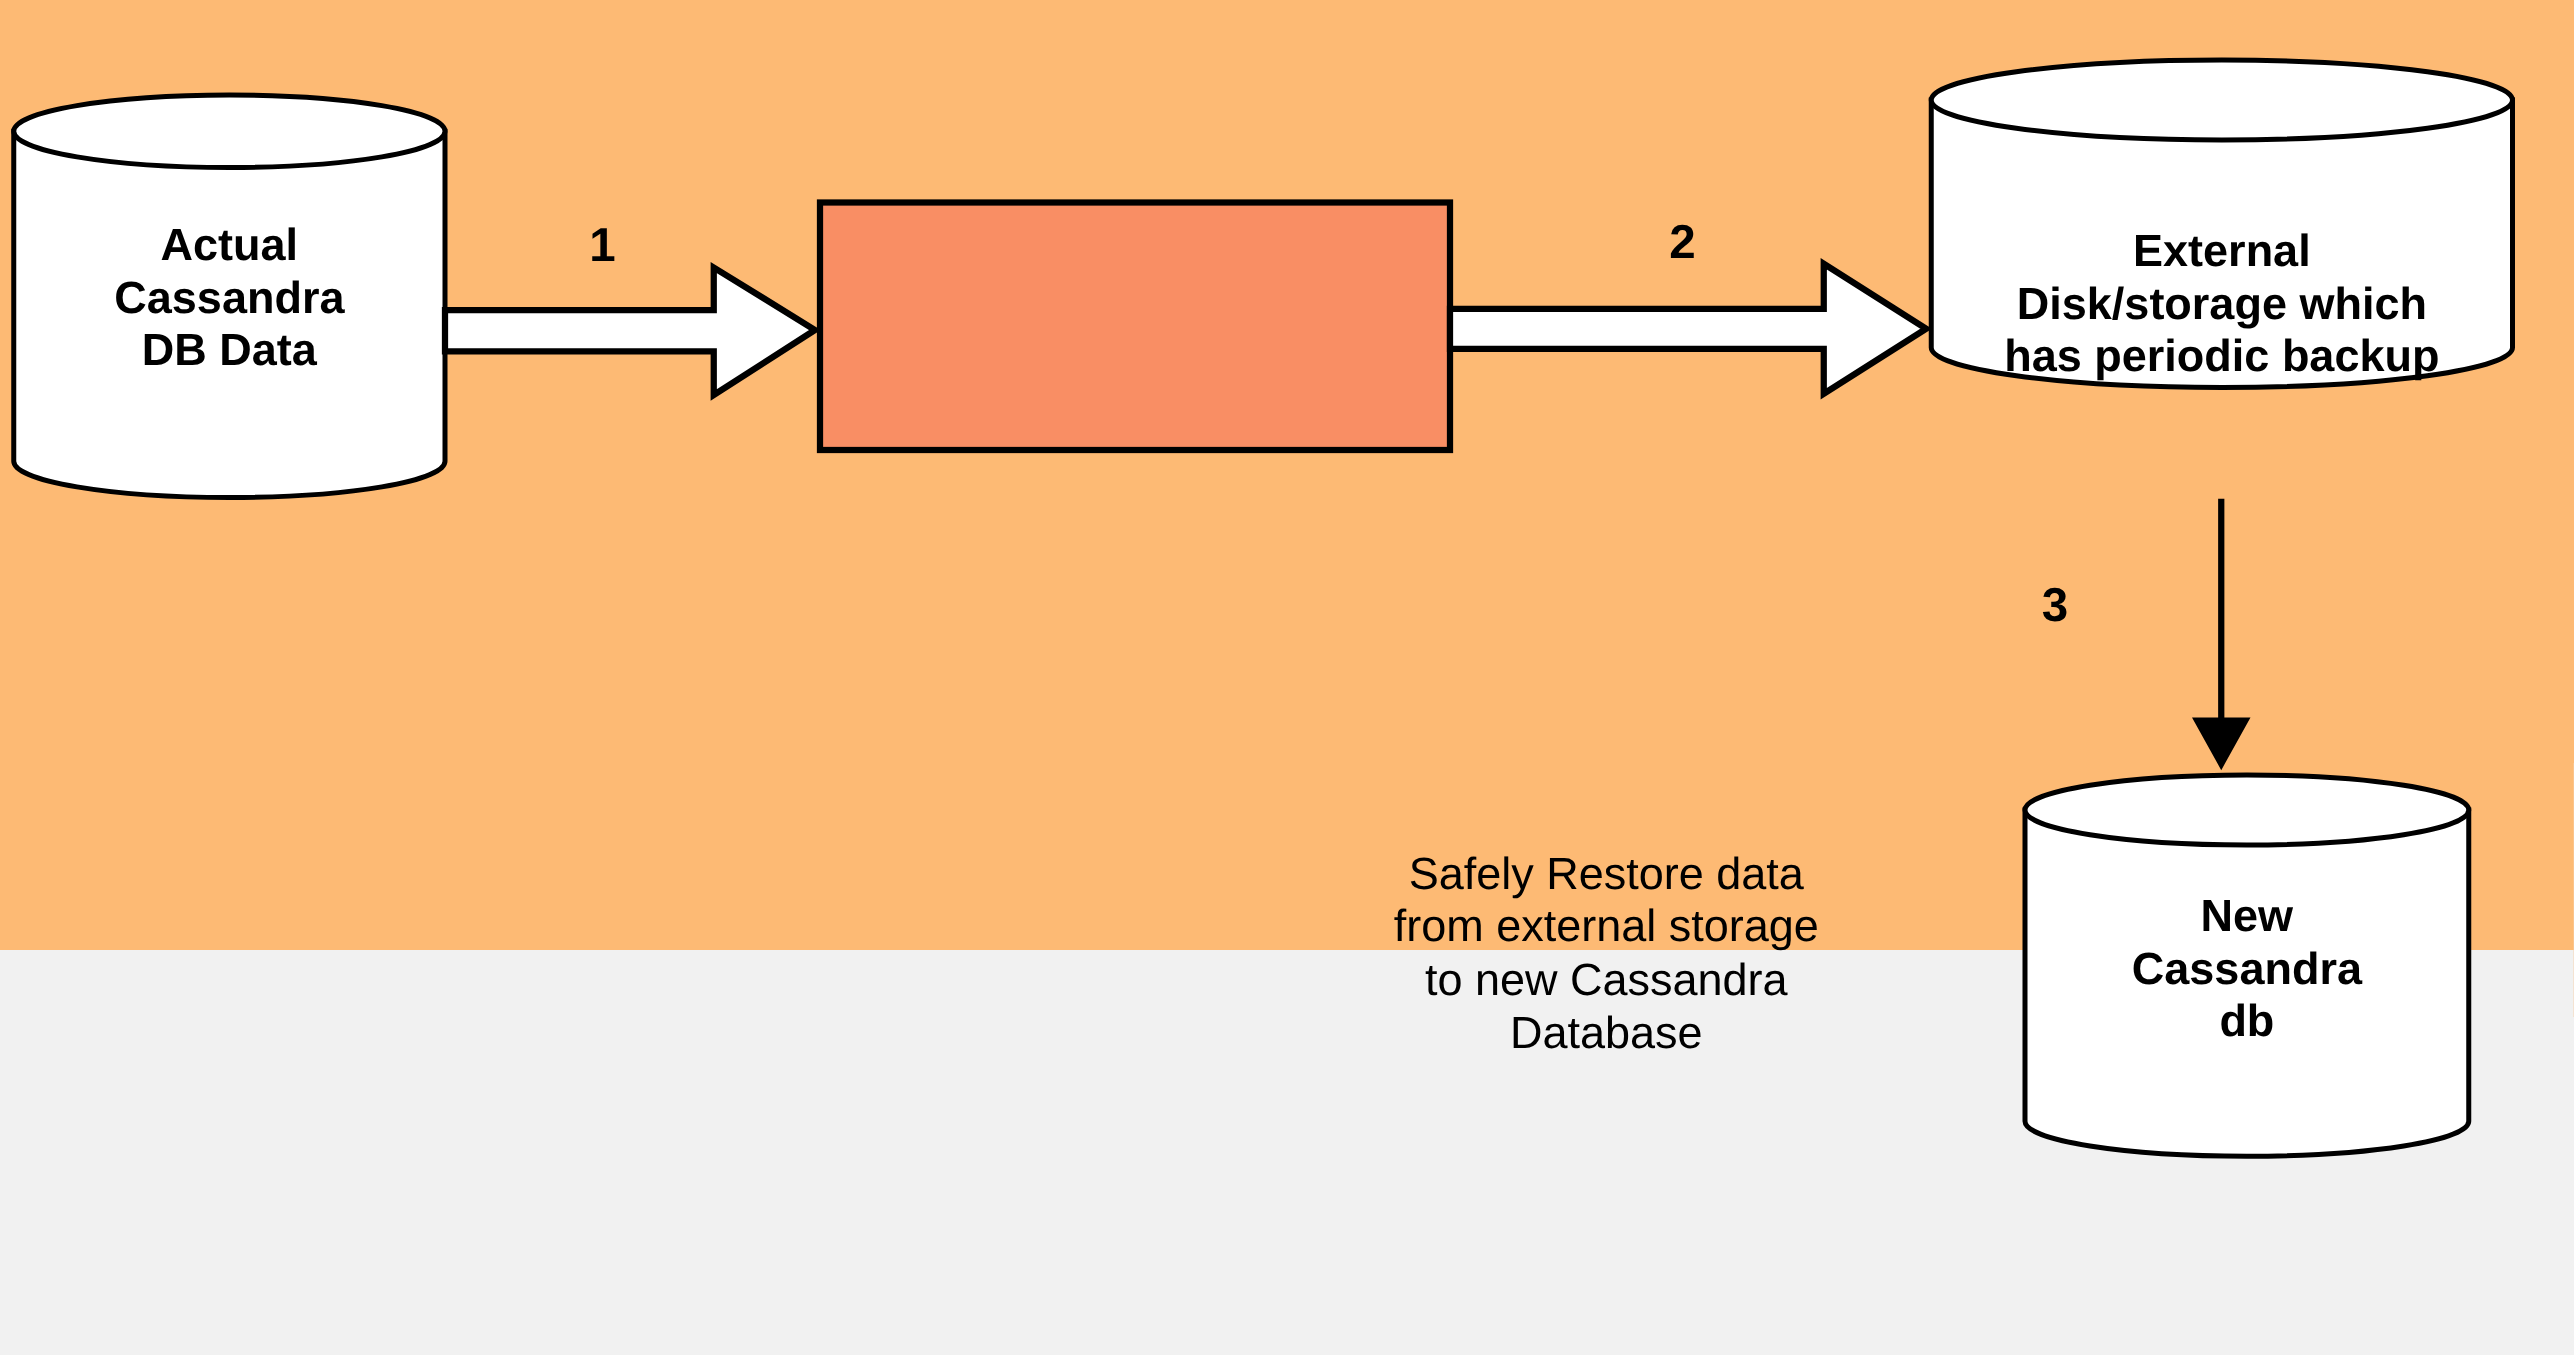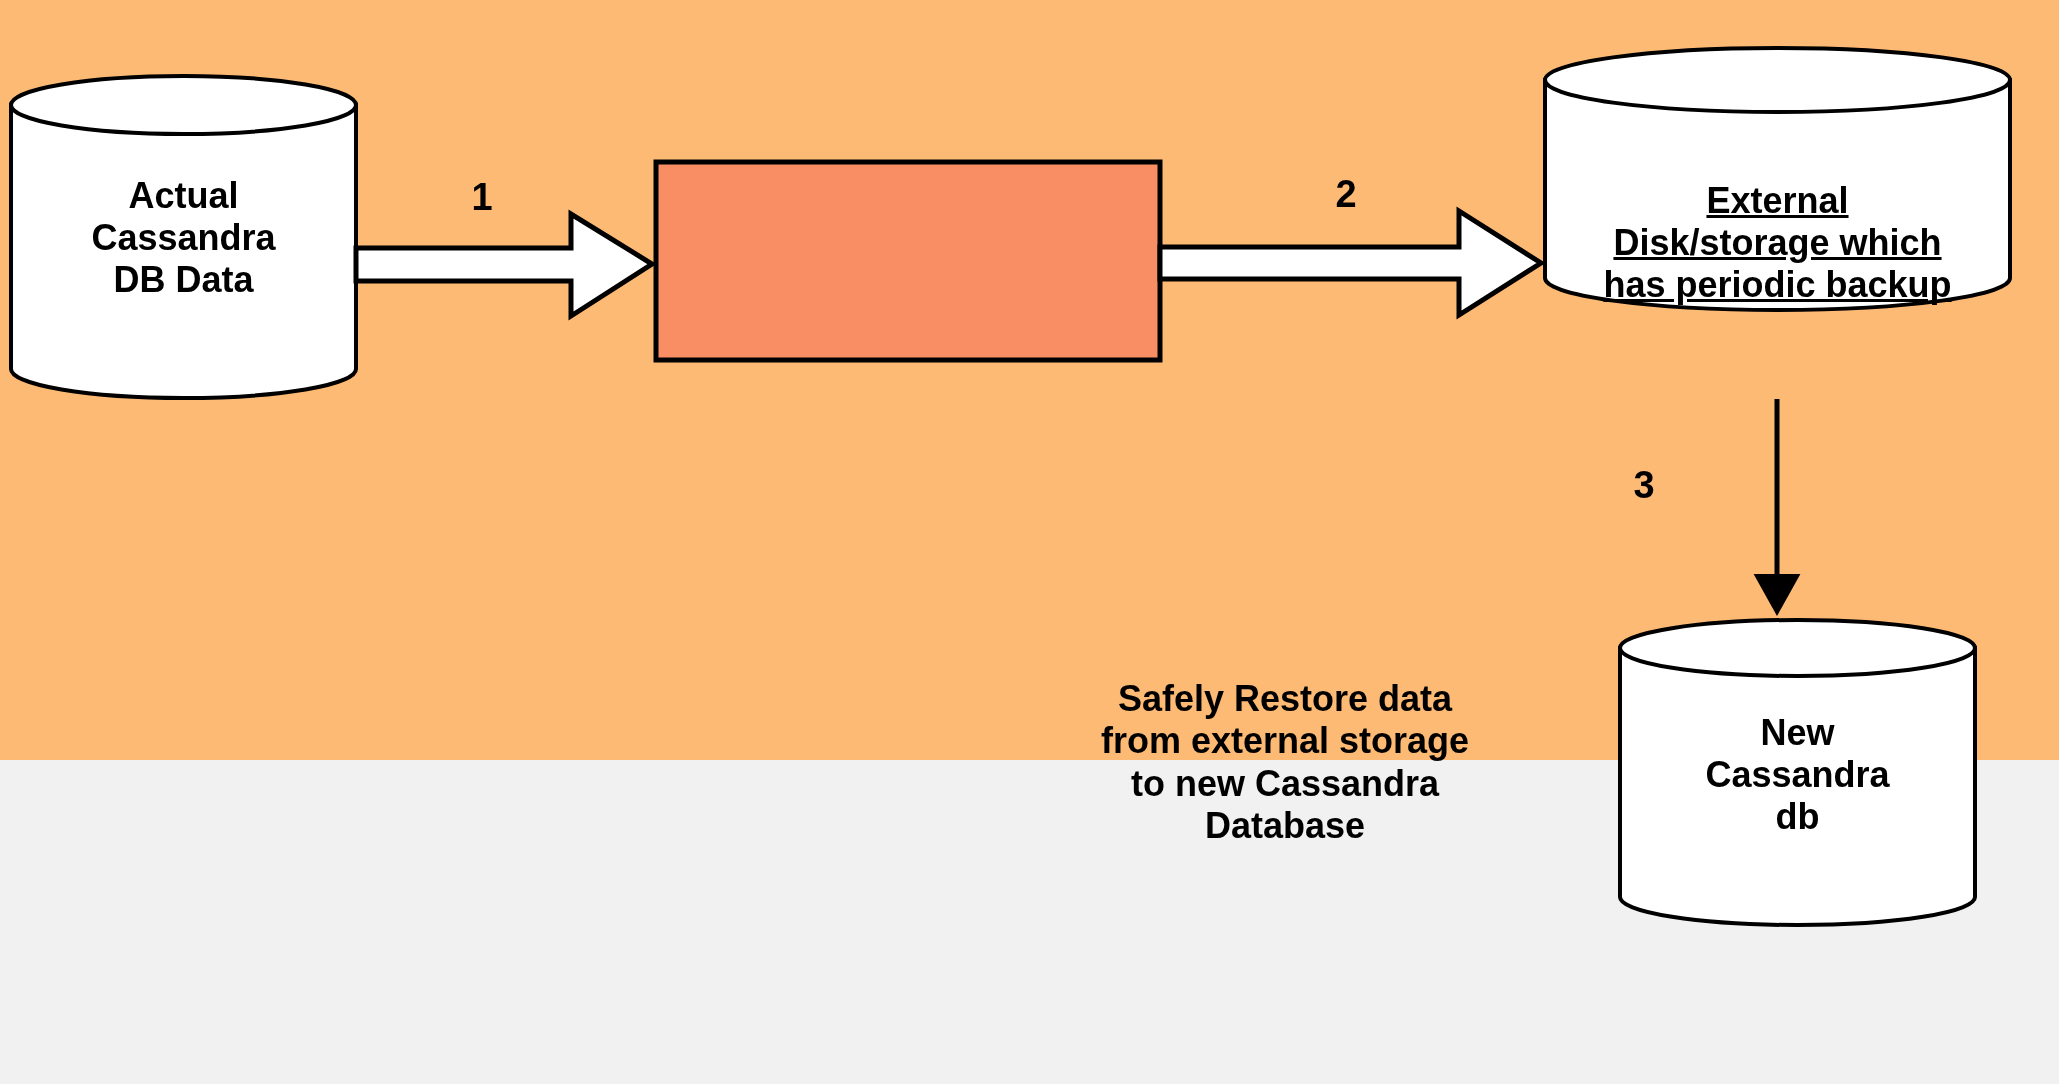--- a/index.html
+++ b/index.html
@@ -40,21 +40,21 @@
   .edge-num {
     position: absolute;
     font-weight: bold;
     color: #000000;
     font-size: 38px;
     line-height: 1;
     text-align: center;
   }
   .free-text {
     position: absolute;
-    font-weight: bold;
+    font-weight: normal;
     color: #000000;
     text-align: center;
     line-height: 1.18;
     white-space: pre-line;
   }
 </style>
 </head>
 <body>
 
 <div id="canvas">
@@ -93,21 +93,21 @@
       <path d="M 1757,576 L 1797,576 L 1777,612 Z" fill="#000000" stroke="#000000" stroke-width="4" stroke-linejoin="miter"></path>
     </g>
 
   </svg>
 
   <div class="node-label" style="left:11px; top:178px; width:345px; height:120px; font-size:36px;">Actual
 Cassandra
 DB Data</div>
 
 
-  <div class="node-label" style="left:1520px; top:180px; width:515px; height:126px; font-size:36px;text-decoration:underline;">External
+  <div class="node-label" style="left:1520px; top:180px; width:515px; height:126px; font-size:36px;">External
 Disk/storage which
 has periodic backup</div>
 
   <div class="node-label" style="left:1620px; top:712px; width:355px; height:126px; font-size:36px;">New
 Cassandra
 db</div>
 
   <div class="edge-num" style="left:467px; top:178px; width:30px;">1</div>
 
   <div class="edge-num" style="left:1331px; top:175px; width:30px;">2</div>

